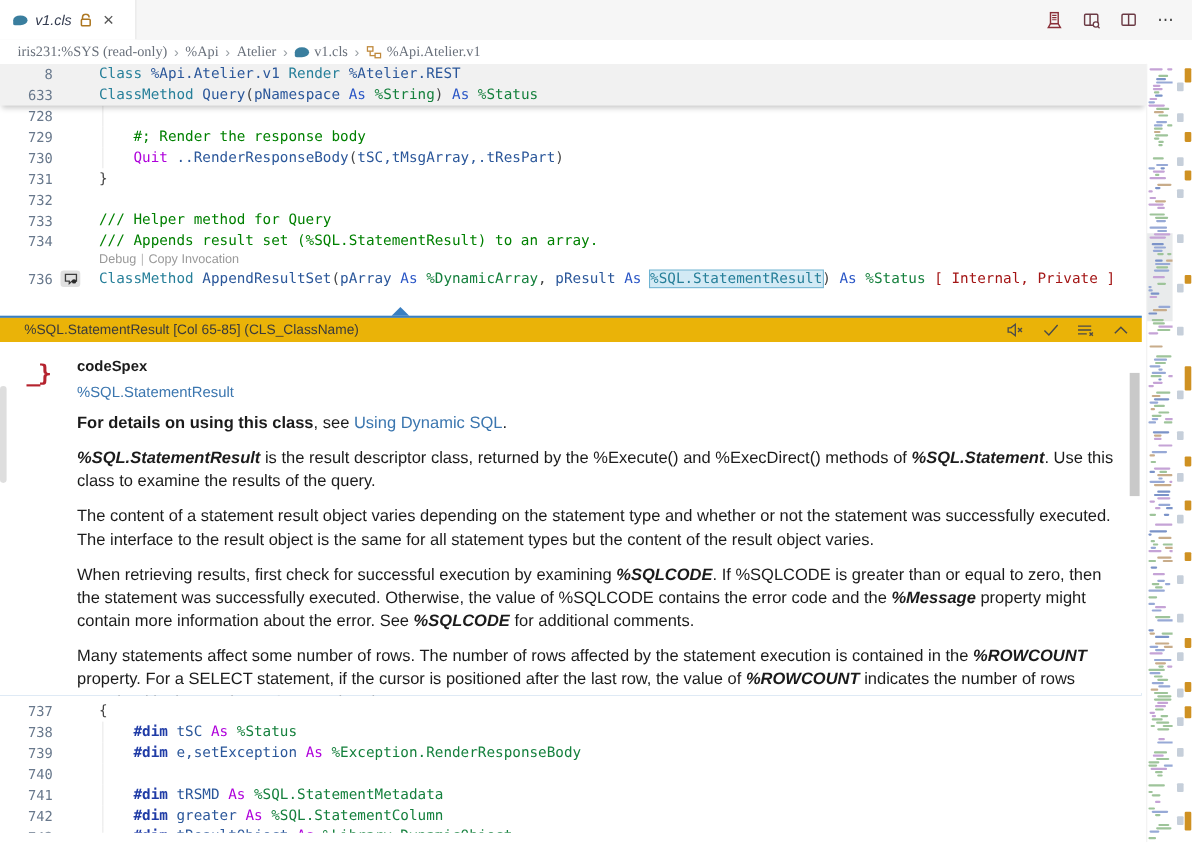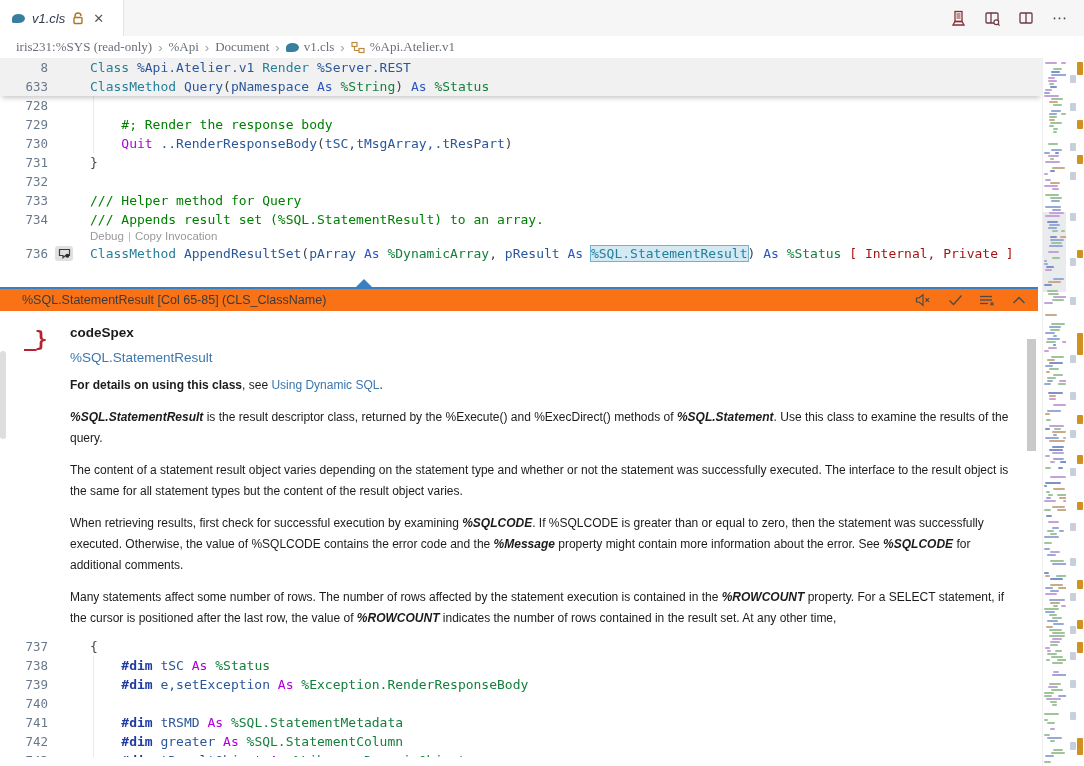--- a/index.html
+++ b/index.html
@@ -49,32 +49,32 @@
 
   .glyph-comment{position:absolute;left:7px;top:2px;width:18px;height:15px;background:#e0e0e0;
                  border-radius:3px;display:flex;align-items:center;justify-content:center;cursor:pointer;}
 
   
   .peek{position:absolute;left:0;top:229px;width:1038px;height:345px;z-index:6;background:#fff;
         border-top:2px solid #3a7fc1;border-bottom:2px solid #3a7fc1;box-sizing:border-box;}
   .peek-arrow{position:absolute;left:356px;top:-10px;width:0;height:0;
               border-left:8px solid transparent;border-right:8px solid transparent;
               border-bottom:8px solid #3a7fc1;}
-  .peek-header{height:22px;background:#f97316;display:flex;align-items:center;padding:0 10px 0 22px;}
+  .peek-header{height:22px;background:#eab308;display:flex;align-items:center;padding:0 10px 0 22px;}
   .peek-title{font-size:12.5px;color:#3b3b3b;flex:1;}
   .peek-icons{display:flex;gap:14px;align-items:center;}
   .peek-icons .pk-icon{width:18px;height:18px;display:flex;align-items:center;justify-content:center;cursor:pointer;}
   .peek-body{position:relative;height:321px;overflow:hidden;background:#fff;}
   .left-bar{position:absolute;left:0;top:40px;width:6px;height:88px;background:#dedede;border-radius:3px;}
   .cs-logo{position:absolute;left:24px;top:16px;color:#b5232e;font-family:"DejaVu Sans Mono",monospace;
            font-size:21px;font-weight:bold;letter-spacing:-2px;}
   .peek-content{position:absolute;left:70px;top:14px;width:942px;}
   .cs-name{font-weight:bold;font-size:13.5px;color:#1b1b1b;margin-bottom:8px;}
   .cs-classlink{font-size:13.5px;color:#3b76af;text-decoration:none;display:inline-block;margin-bottom:10px;cursor:pointer;}
-  .peek-content p{margin:0 0 11px 0;font-size:12px;line-height:21px;color:#1b1b1b;}
+  .peek-content p{margin:0 0 11px 0;font-size:15px;line-height:21px;color:#1b1b1b;}
   .seg-b{font-weight:bold;} .seg-bi{font-weight:bold;font-style:italic;}
   .seg-link{color:#3b76af;cursor:pointer;}
   .peek-scrollbar{position:absolute;right:2px;top:28px;width:9px;height:112px;background:#c9c9c9;}
 
   
   .minimap{position:absolute;left:1042px;top:58px;width:24px;height:708px;background:#fff;border-left:1px solid #f0f0f0;}
   .mm-seg{position:absolute;height:2px;border-radius:1px;}
   .mm-slider{position:absolute;left:0;top:154px;width:24px;height:80px;background:rgba(100,110,120,0.14);}
   .ruler{position:absolute;left:1066px;top:58px;width:18px;height:708px;background:#fff;}
   .rm{position:absolute;width:6px;border-radius:1px;}
@@ -129,21 +129,21 @@
   <div class="breadcrumbs" id="breadcrumbs">
       <span class="crumb">
         <span>iris231:%SYS (read-only)</span>
       </span>
       <span class="crumb-sep">›</span>
       <span class="crumb">
         <span>%Api</span>
       </span>
       <span class="crumb-sep">›</span>
       <span class="crumb">
-        <span>Document</span>
+        <span>Atelier</span>
       </span>
       <span class="crumb-sep">›</span>
       <span class="crumb">
         <span class="file-blob"></span>
         <span>v1.cls</span>
       </span>
       <span class="crumb-sep">›</span>
       <span class="crumb">
         <span>
           <svg width="14" height="13" viewBox="0 0 14 13">
@@ -151,21 +151,21 @@
             <rect x="8" y="7.5" width="5" height="4" fill="none" stroke="#c08a3e" stroke-width="1.2"></rect>
             <path d="M3.5 5.5v4h4.5" fill="none" stroke="#c08a3e" stroke-width="1.2"></path>
           </svg>
         </span>
         <span>%Api.Atelier.v1</span>
       </span>
     </div>
 
   <div class="editor">
     <div class="sticky" id="stickylines">
-        <div class="code-row"><span class="ln">8</span><span class="gslot"></span><span class="codetext"><span class="tk-kw">Class</span><span class="tk-pl"> </span><span class="tk-id">%Api.Atelier.v1</span><span class="tk-pl"> </span><span class="tk-kw">Render</span><span class="tk-pl"> </span><span class="tk-id">%Server.REST</span></span></div>
+        <div class="code-row"><span class="ln">8</span><span class="gslot"></span><span class="codetext"><span class="tk-kw">Class</span><span class="tk-pl"> </span><span class="tk-id">%Api.Atelier.v1</span><span class="tk-pl"> </span><span class="tk-kw">Render</span><span class="tk-pl"> </span><span class="tk-id">%Atelier.REST</span></span></div>
         <div class="code-row"><span class="ln">633</span><span class="gslot"></span><span class="codetext"><span class="tk-kw">ClassMethod</span><span class="tk-pl"> </span><span class="tk-id">Query</span><span class="tk-pl">(</span><span class="tk-id">pNamespace</span><span class="tk-pl"> </span><span class="tk-as">As</span><span class="tk-pl"> </span><span class="tk-ty">%String</span><span class="tk-pl">) </span><span class="tk-as">As</span><span class="tk-pl"> </span><span class="tk-ty">%Status</span></span></div>
       </div>
     <div id="toplines">
         <div class="code-row"><span class="guide"></span><span class="ln">728</span><span class="gslot"></span><span class="codetext"></span></div>
         <div class="code-row"><span class="guide"></span><span class="ln">729</span><span class="gslot"></span><span class="codetext"><span class="tk-pl">    </span><span class="tk-cm">#; Render the response body</span></span></div>
         <div class="code-row"><span class="guide"></span><span class="ln">730</span><span class="gslot"></span><span class="codetext"><span class="tk-pl">    </span><span class="tk-ctl">Quit</span><span class="tk-id"> ..RenderResponseBody</span><span class="tk-pl">(</span><span class="tk-id">tSC,tMsgArray,.tResPart</span><span class="tk-pl">)</span></span></div>
         <div class="code-row"><span class="ln">731</span><span class="gslot"></span><span class="codetext"><span class="tk-pl">}</span></span></div>
         <div class="code-row"><span class="ln">732</span><span class="gslot"></span><span class="codetext"></span></div>
         <div class="code-row"><span class="ln">733</span><span class="gslot"></span><span class="codetext"><span class="tk-cm">/// Helper method for Query</span></span></div>
         <div class="code-row"><span class="ln">734</span><span class="gslot"></span><span class="codetext"><span class="tk-cm">/// Appends result set (%SQL.StatementResult) to an array.</span></span></div>

